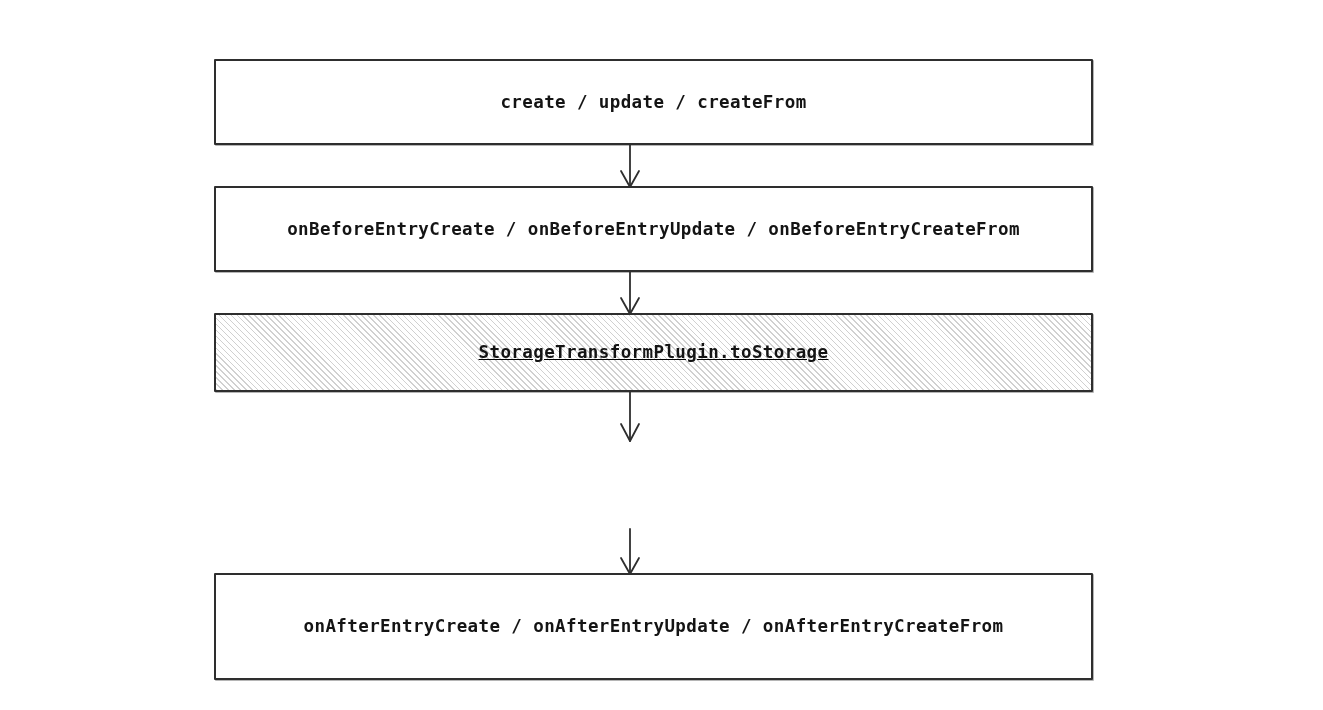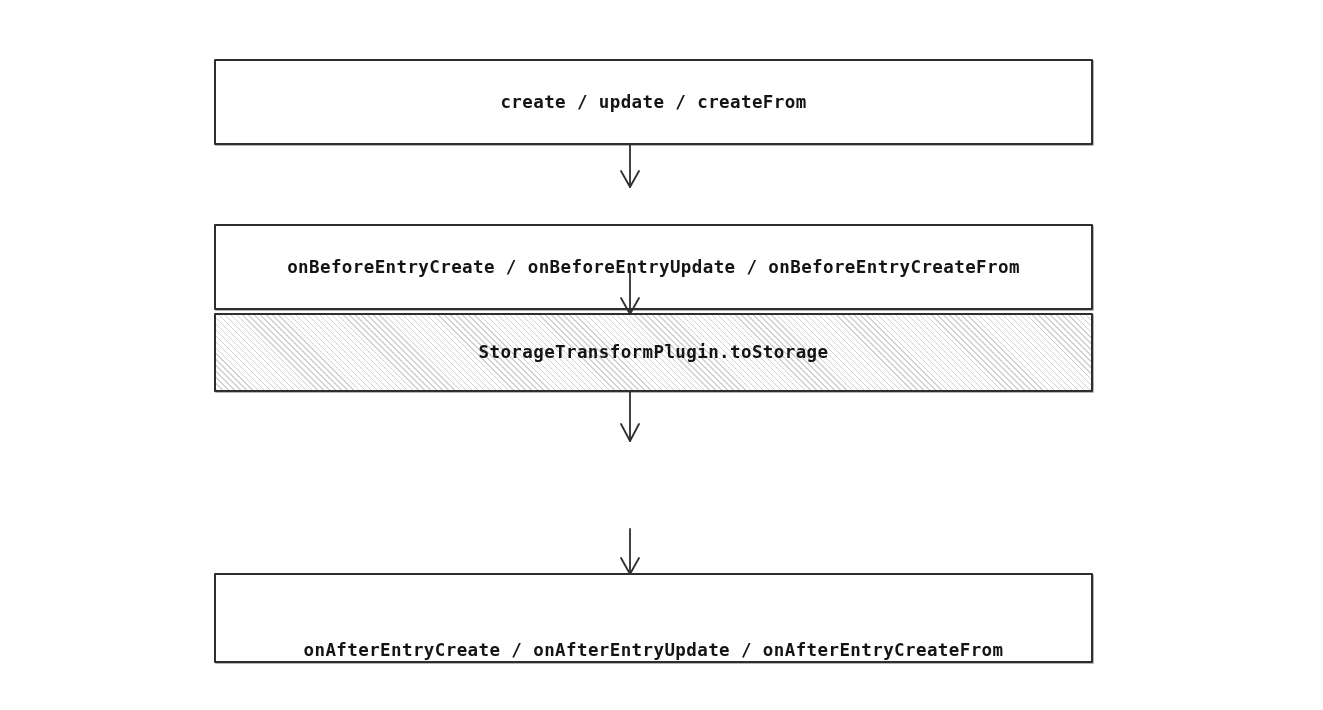--- a/index.html
+++ b/index.html
@@ -60,24 +60,24 @@
     );
   }
   .flow-box.hatched .box-label {
     position: relative;
     z-index: 2;
     background: transparent;
   }
 
   
   #box-0 { top: 59px;  height: 86px; }
-  #box-1 { top: 186px; height: 86px; margin-top: 38px; }
-  #box-2 { top: 313px; height: 79px; }
+  #box-1 { top: 186px; height: 86px; }
+  #box-2 { top: 313px; height: 79px; text-decoration: underline; }
   #box-3 { top: 440px; height: 90px; }
-  #box-4 { top: 573px; height: 90px; align-items: flex-end; }
+  #box-4 { top: 573px; height: 107px; }
 
   
   .connector {
     position: absolute;
     left: 600px;
     width: 60px;
     pointer-events: none;
   }
   #conn-0 { top: 144px; height: 44px; }
   #conn-1 { top: 271px; height: 44px; }

